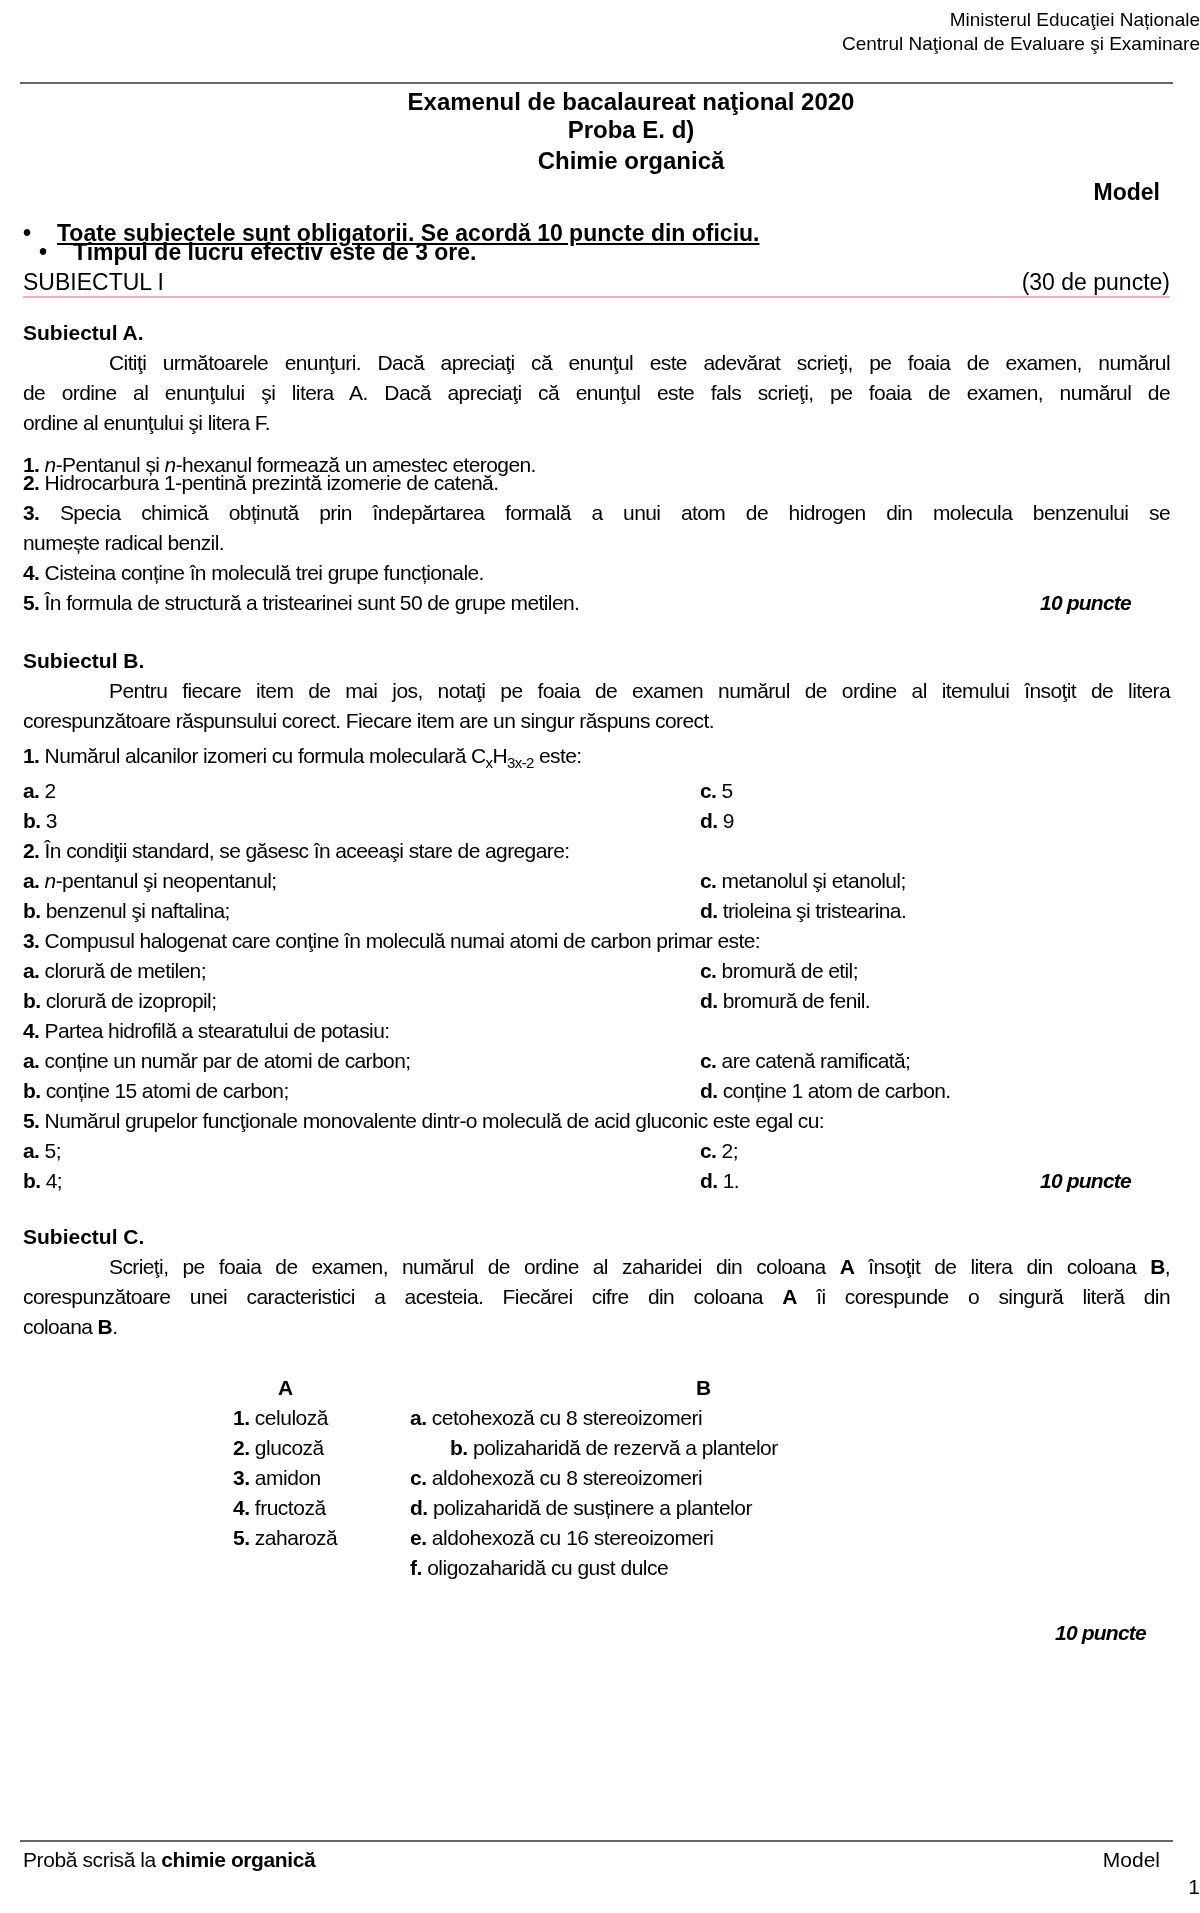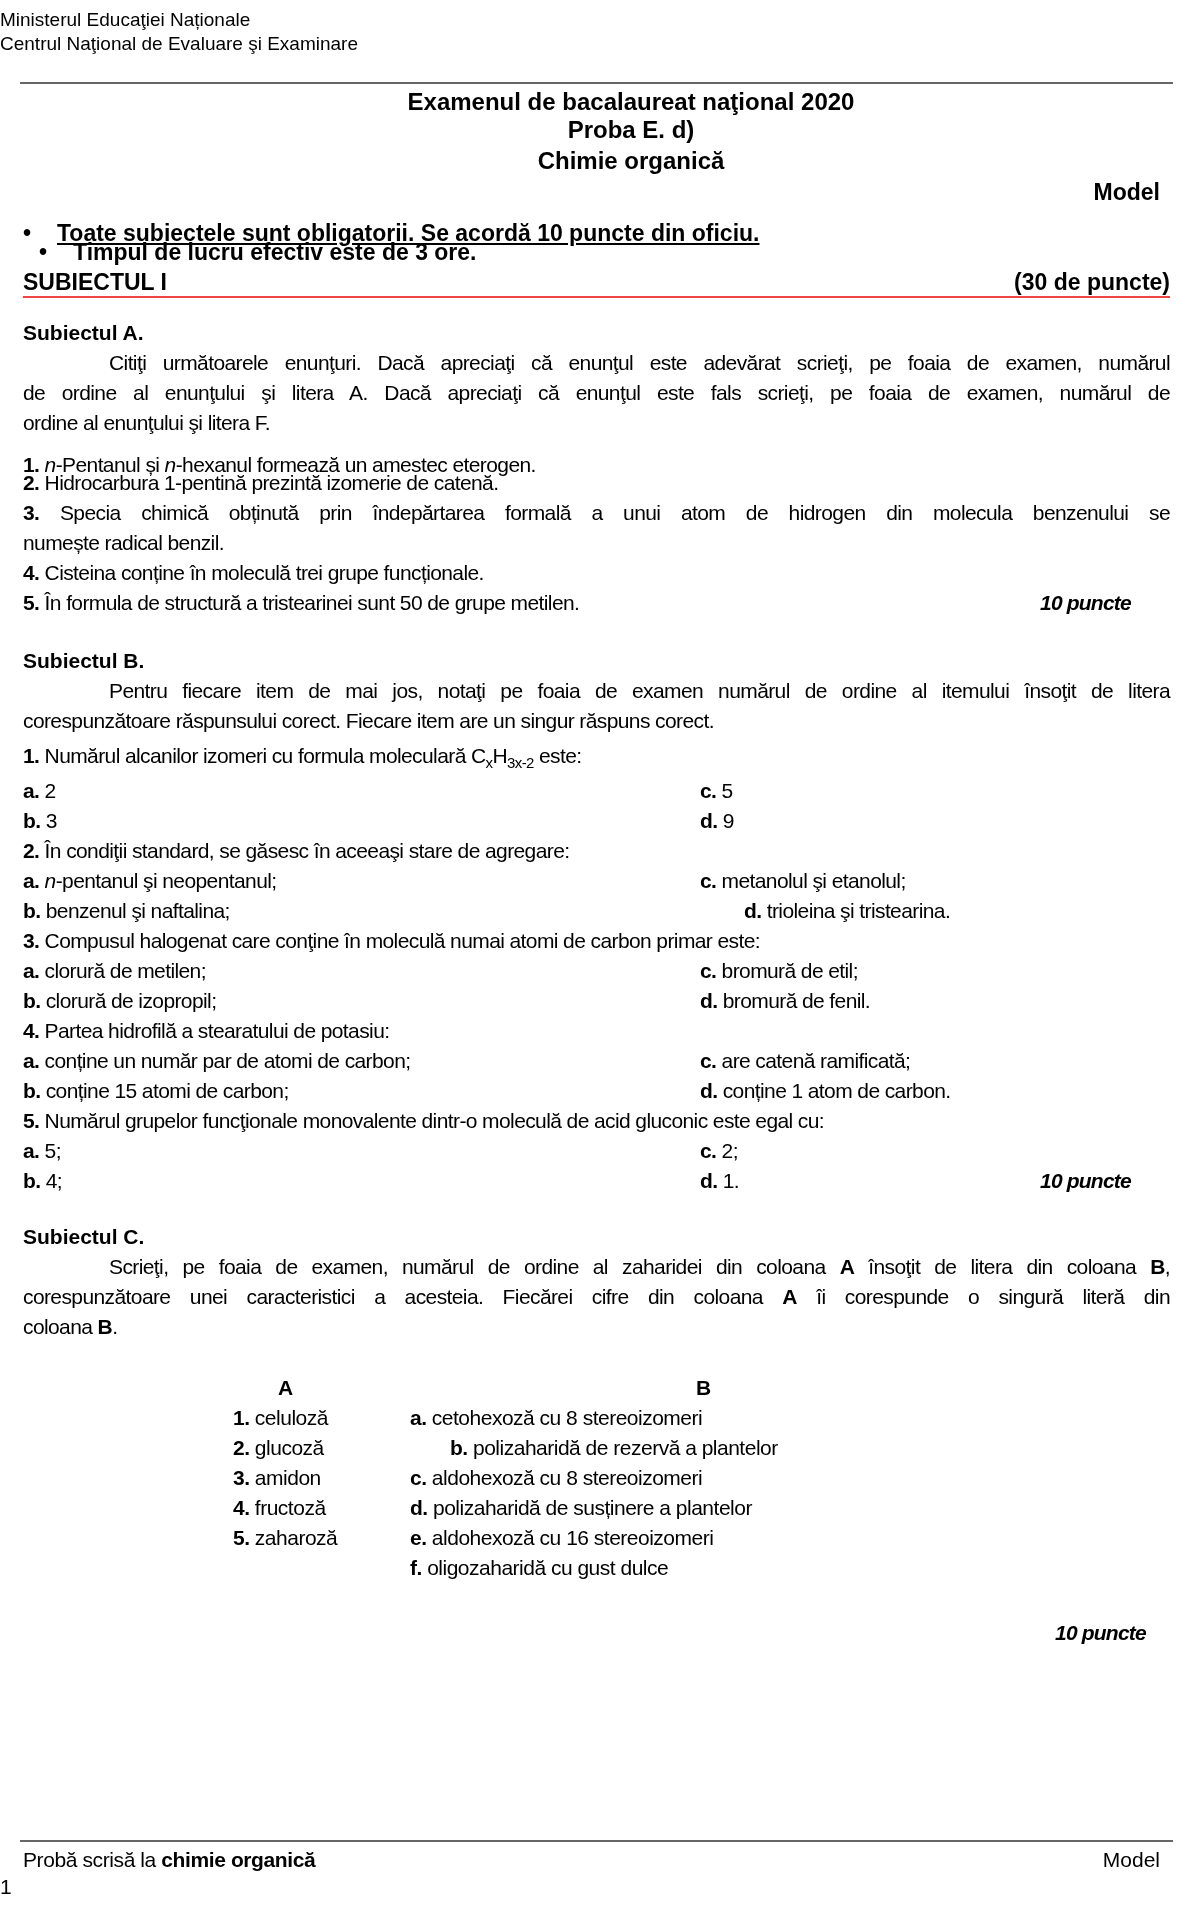--- a/index.html
+++ b/index.html
@@ -2,28 +2,28 @@
 <html><head>
 <meta charset="utf-8">
 <style>
   html, body { margin: 0; padding: 0; background: #ffffff; }
   body {
     width: 1200px; height: 1913px; position: relative; overflow: hidden;
     font-family: "Liberation Sans", sans-serif; color: #000;
     font-size: 21px; line-height: 30px;
   }
   .abs { position: absolute; }
-  .center { left: 0; width: 1200px; text-align: left; }
+  .center { left: 0; width: 1200px; text-align: right; }
   .hdr { font-size: 19px; line-height: 24px; }
   .rule { position: absolute; left: 20px; width: 1153px; height: 2px; background: #666; }
   .title { font-weight: bold; font-size: 24px; line-height: 33px; }
   .model { right: 40px; font-weight: bold; font-size: 23px; }
   .bullet { left: 23px; font-weight: bold; font-size: 23px; }
   .bullet .dot { display: inline-block; width: 34px; }
-  .subj { left: 23px; width: 1147px; font-weight: bold; font-size: 23px; border-bottom: 2px solid #ef4444; line-height: 28px; }
+  .subj { left: 23px; width: 1147px; font-weight: normal; font-size: 23px; border-bottom: 2px solid #f9a8d4; line-height: 28px; }
   .subj .pts { float: right; }
   .sec { left: 23px; font-weight: bold; font-size: 21px; }
   .line { left: 23px; letter-spacing: -0.6px; white-space: nowrap; }
   .jline { left: 23px; width: 1147px; text-align: justify; text-align-last: justify; letter-spacing: -0.6px; }
   .opt-right { left: 700px; letter-spacing: -0.6px; white-space: nowrap; }
   .pts-it { font-weight: bold; font-style: italic; letter-spacing: -0.8px; }
   b { font-weight: bold; }
   i { font-style: italic; }
   sub { font-size: 15px; vertical-align: -5px; line-height: 0; }
   .colA { left: 233px; letter-spacing: -0.5px; }
@@ -87,21 +87,21 @@
 </div>
 <div class="abs line" style="top:776px;"><b>a.</b> <span>2</span></div>
 <div class="abs opt-right" style="top:776px;"><b>c.</b> <span>5</span></div>
 <div class="abs line" style="top:806px;"><b>b.</b> <span>3</span></div>
 <div class="abs opt-right" style="top:806px;"><b>d.</b> <span>9</span></div>
 
 <div class="abs line" style="top:836px;"><b>2.</b> <span>În condiţii standard, se găsesc în aceeaşi stare de agregare:</span></div>
 <div class="abs line" style="top:866px;"><b>a.</b> <i>n</i><span>-pentanul şi neopentanul;</span></div>
 <div class="abs opt-right" style="top:866px;"><b>c.</b> <span>metanolul şi etanolul;</span></div>
 <div class="abs line" style="top:896px;"><b>b.</b> <span>benzenul şi naftalina;</span></div>
-<div class="abs opt-right" style="top:896px;margin-left:44px;"><b>d.</b> <span>trioleina şi tristearina.</span></div>
+<div class="abs opt-right" style="top:896px;"><b>d.</b> <span>trioleina şi tristearina.</span></div>
 
 <div class="abs line" style="top:926px;"><b>3.</b> <span>Compusul halogenat care conţine în moleculă numai atomi de carbon primar este:</span></div>
 <div class="abs line" style="top:956px;"><b>a.</b> <span>clorură de metilen;</span></div>
 <div class="abs opt-right" style="top:956px;"><b>c.</b> <span>bromură de etil;</span></div>
 <div class="abs line" style="top:986px;"><b>b.</b> <span>clorură de izopropil;</span></div>
 <div class="abs opt-right" style="top:986px;"><b>d.</b> <span>bromură de fenil.</span></div>
 
 <div class="abs line" style="top:1016px;"><b>4.</b> <span>Partea hidrofilă a stearatului de potasiu:</span></div>
 <div class="abs line" style="top:1046px;"><b>a.</b> <span>conține un număr par de atomi de carbon;</span></div>
 <div class="abs opt-right" style="top:1046px;"><b>c.</b> <span>are catenă ramificată;</span></div>

